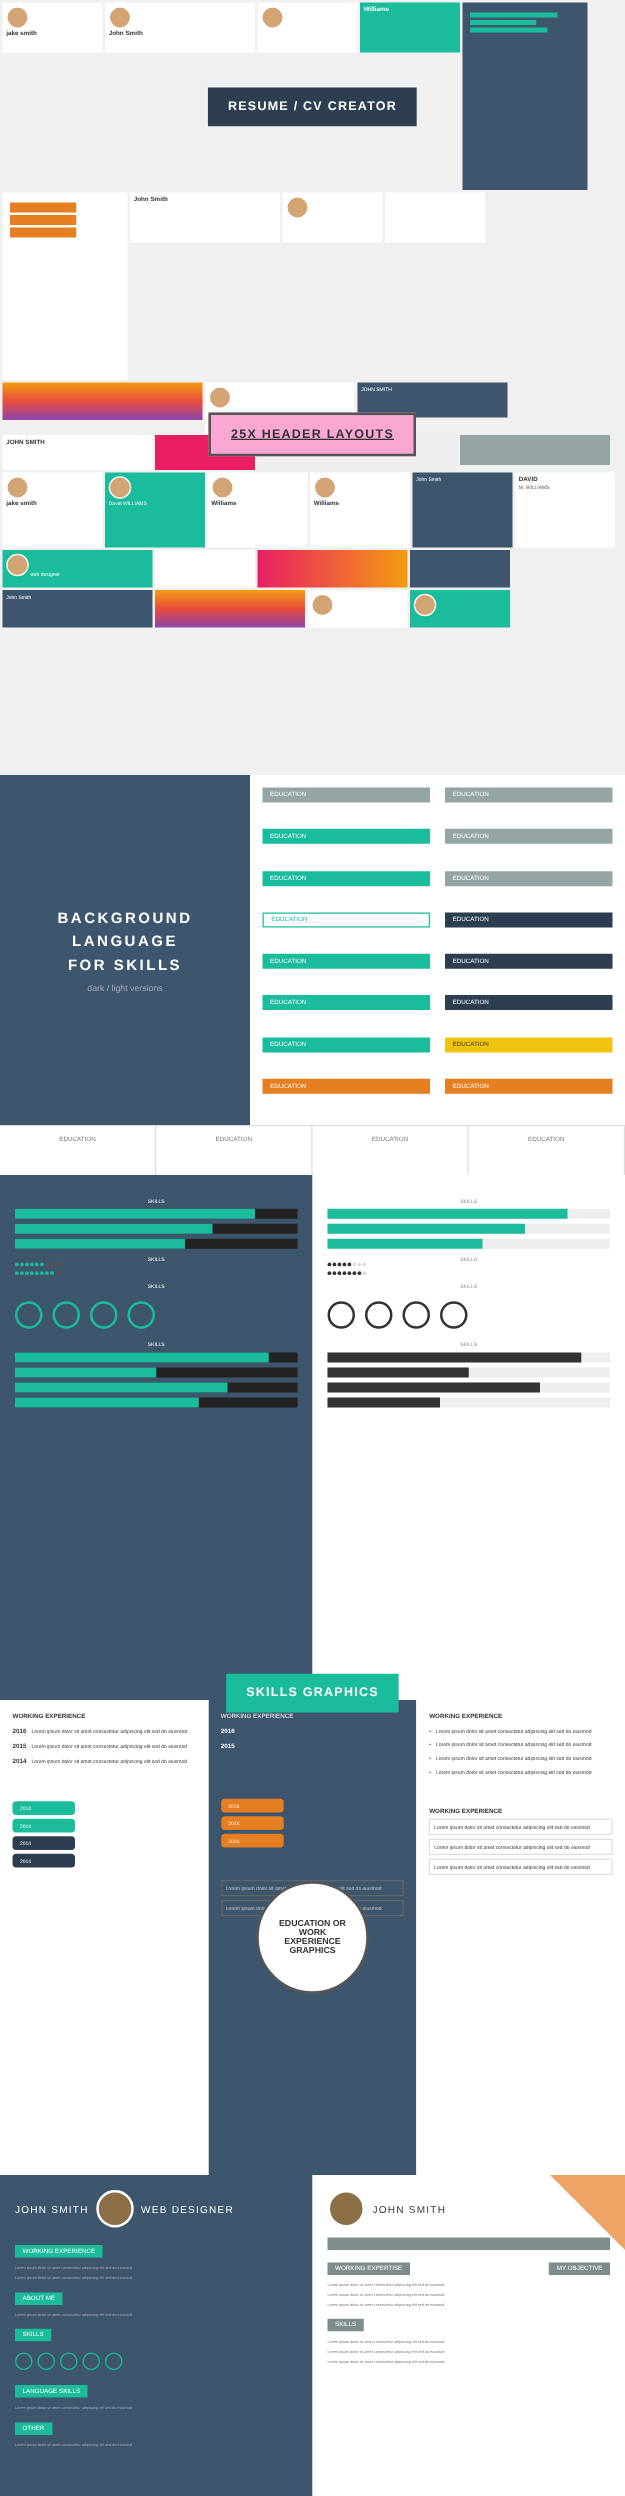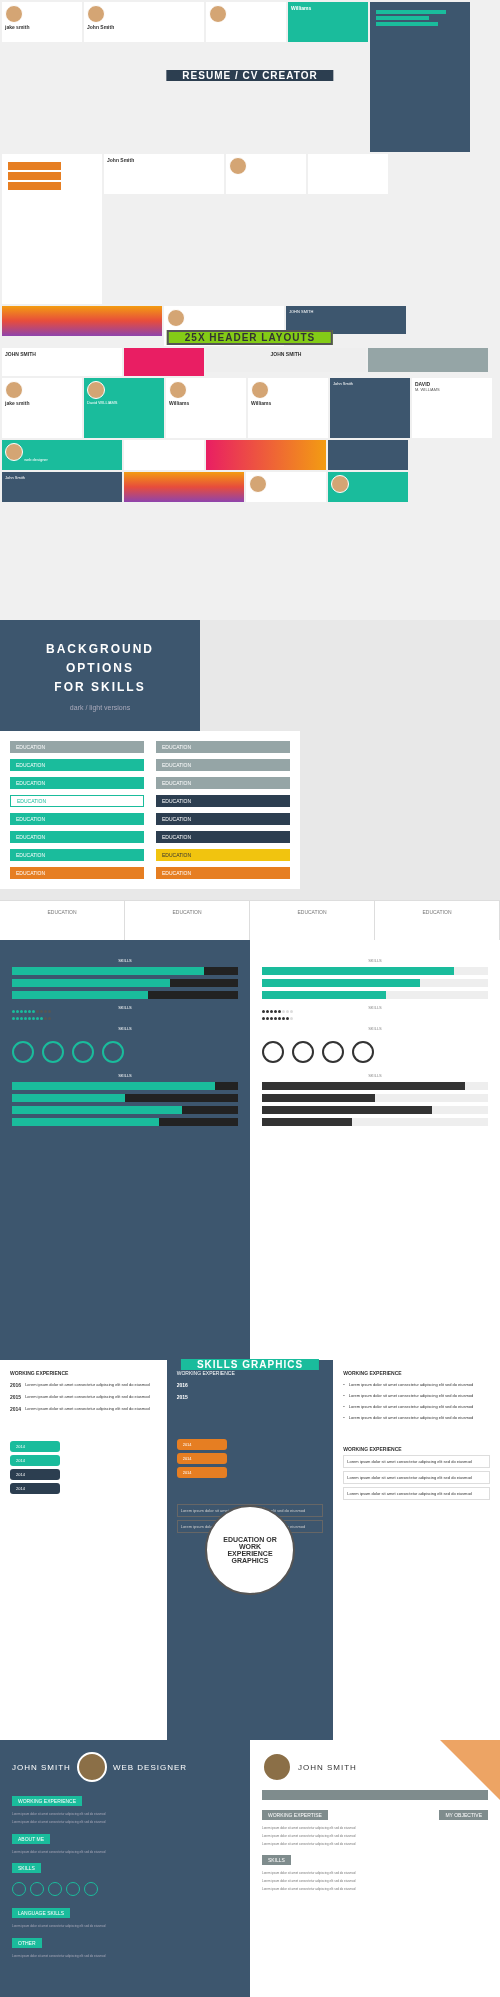--- a/index.html
+++ b/index.html
@@ -1,39 +1,39 @@
 <!DOCTYPE html>
 <html><head>
 <meta charset="utf-8">
 <style>
 * { margin: 0; padding: 0; box-sizing: border-box; }
 body { width: 500px; background: #e8e8e8; font-family: Arial, sans-serif; font-size: 6px; color: #333; }
 .section { position: relative; }
-.badge { position: absolute; background: #2c3e50; color: #fff; padding: 0 16px; font-size: 10px; font-weight: bold; letter-spacing: 1px; z-index: 10; }
-.badge-light { background: #84cc16; color: #333; border: 2px solid #555; }
+.badge { position: absolute; background: #2c3e50; color: #fff; padding: 10px 16px; font-size: 10px; font-weight: bold; letter-spacing: 1px; z-index: 10; }
+.badge-light { background: #f9a8d4; color: #333; border: 2px solid #555; text-decoration: underline; }
 
 
 .s1 { height: 620px; background: #f0f0f0; }
 .s1-grid { display: flex; flex-wrap: wrap; gap: 2px; padding: 2px; }
 .header-card { background: #fff; height: 40px; overflow: hidden; position: relative; }
 .hc-w1 { width: 80px; } .hc-w2 { width: 120px; } .hc-w3 { width: 160px; } .hc-w4 { width: 100px; }
 .hc-tall { height: 150px; }
 .hc-teal { background: #1abc9c; } .hc-dark { background: #3d566e; }
 .hc-sunset { background: linear-gradient(to bottom, #f39c12, #e74c3c, #8e44ad); }
 .hc-pink { background: #e91e63; } .hc-gray { background: #95a5a6; }
 .avatar { width: 18px; height: 18px; border-radius: 50%; background: #d4a574; border: 1px solid #fff; display: inline-block; }
 .card-text { font-size: 4px; color: #555; padding: 3px; }
 .card-name { font-size: 5px; font-weight: bold; color: #333; }
 .tall-resume { background: #3d566e; color: #fff; padding: 6px; font-size: 4px; }
 .tall-resume .bars div { height: 4px; background: #1abc9c; margin: 2px 0; }
 .tall-resume2 { background: #fff; padding: 6px; font-size: 4px; }
 .tall-resume2 .blk { background: #e67e22; height: 8px; width: 60%; margin: 2px 0; }
 
 
-.s2 { display: flex; height: 280px; flex-direction: column; }
+.s2 { display: flex; height: 280px; }
 .s2-left { width: 40%; background: #3d566e; color: #fff; display: flex; flex-direction: column; justify-content: center; align-items: center; text-align: center; padding: 20px; }
 .s2-left h2 { font-size: 12px; letter-spacing: 2px; line-height: 1.6; }
 .s2-left p { font-size: 7px; color: #aab; margin-top: 6px; }
 .s2-right { width: 60%; background: #fff; padding: 10px; display: grid; grid-template-columns: 1fr 1fr; gap: 6px 12px; }
 .title-style { height: 12px; font-size: 5px; color: #fff; display: flex; align-items: center; padding: 0 6px; position: relative; }
 .ts-teal { background: #1abc9c; } .ts-blue { background: #2c3e50; } .ts-gray { background: #95a5a6; }
 .ts-orange { background: #e67e22; } .ts-yellow { background: #f1c40f; color: #333; }
 .ts-outline { background: #fff; border: 1px solid #1abc9c; color: #1abc9c; }
 .s2-tabs { height: 40px; background: #fff; display: flex; border-top: 1px solid #ddd; }
 .tab { flex: 1; text-align: center; padding: 8px 0; font-size: 5px; color: #777; border-right: 1px solid #ddd; }
@@ -194,21 +194,21 @@
 
   <div class="badge" style="top:70px;left:50%;transform:translateX(-50%)">RESUME / CV CREATOR</div>
   <div class="badge badge-light" style="top:330px;left:50%;transform:translateX(-50%)">25X HEADER LAYOUTS</div>
 </div>
 
 <div class="section">
   <div class="s2">
     <div class="s2-left">
       <h2>
         <span>BACKGROUND</span><br>
-        <span>OPTIONS</span><br>
+        <span>LANGUAGE</span><br>
         <span>FOR SKILLS</span>
       </h2>
       <p>dark / light versions</p>
     </div>
     <div class="s2-right">
       <div class="title-style ts-gray">EDUCATION</div>
       <div class="title-style ts-gray">EDUCATION</div>
       <div class="title-style ts-teal">EDUCATION</div>
       <div class="title-style ts-gray">EDUCATION</div>
       <div class="title-style ts-teal">EDUCATION</div>

